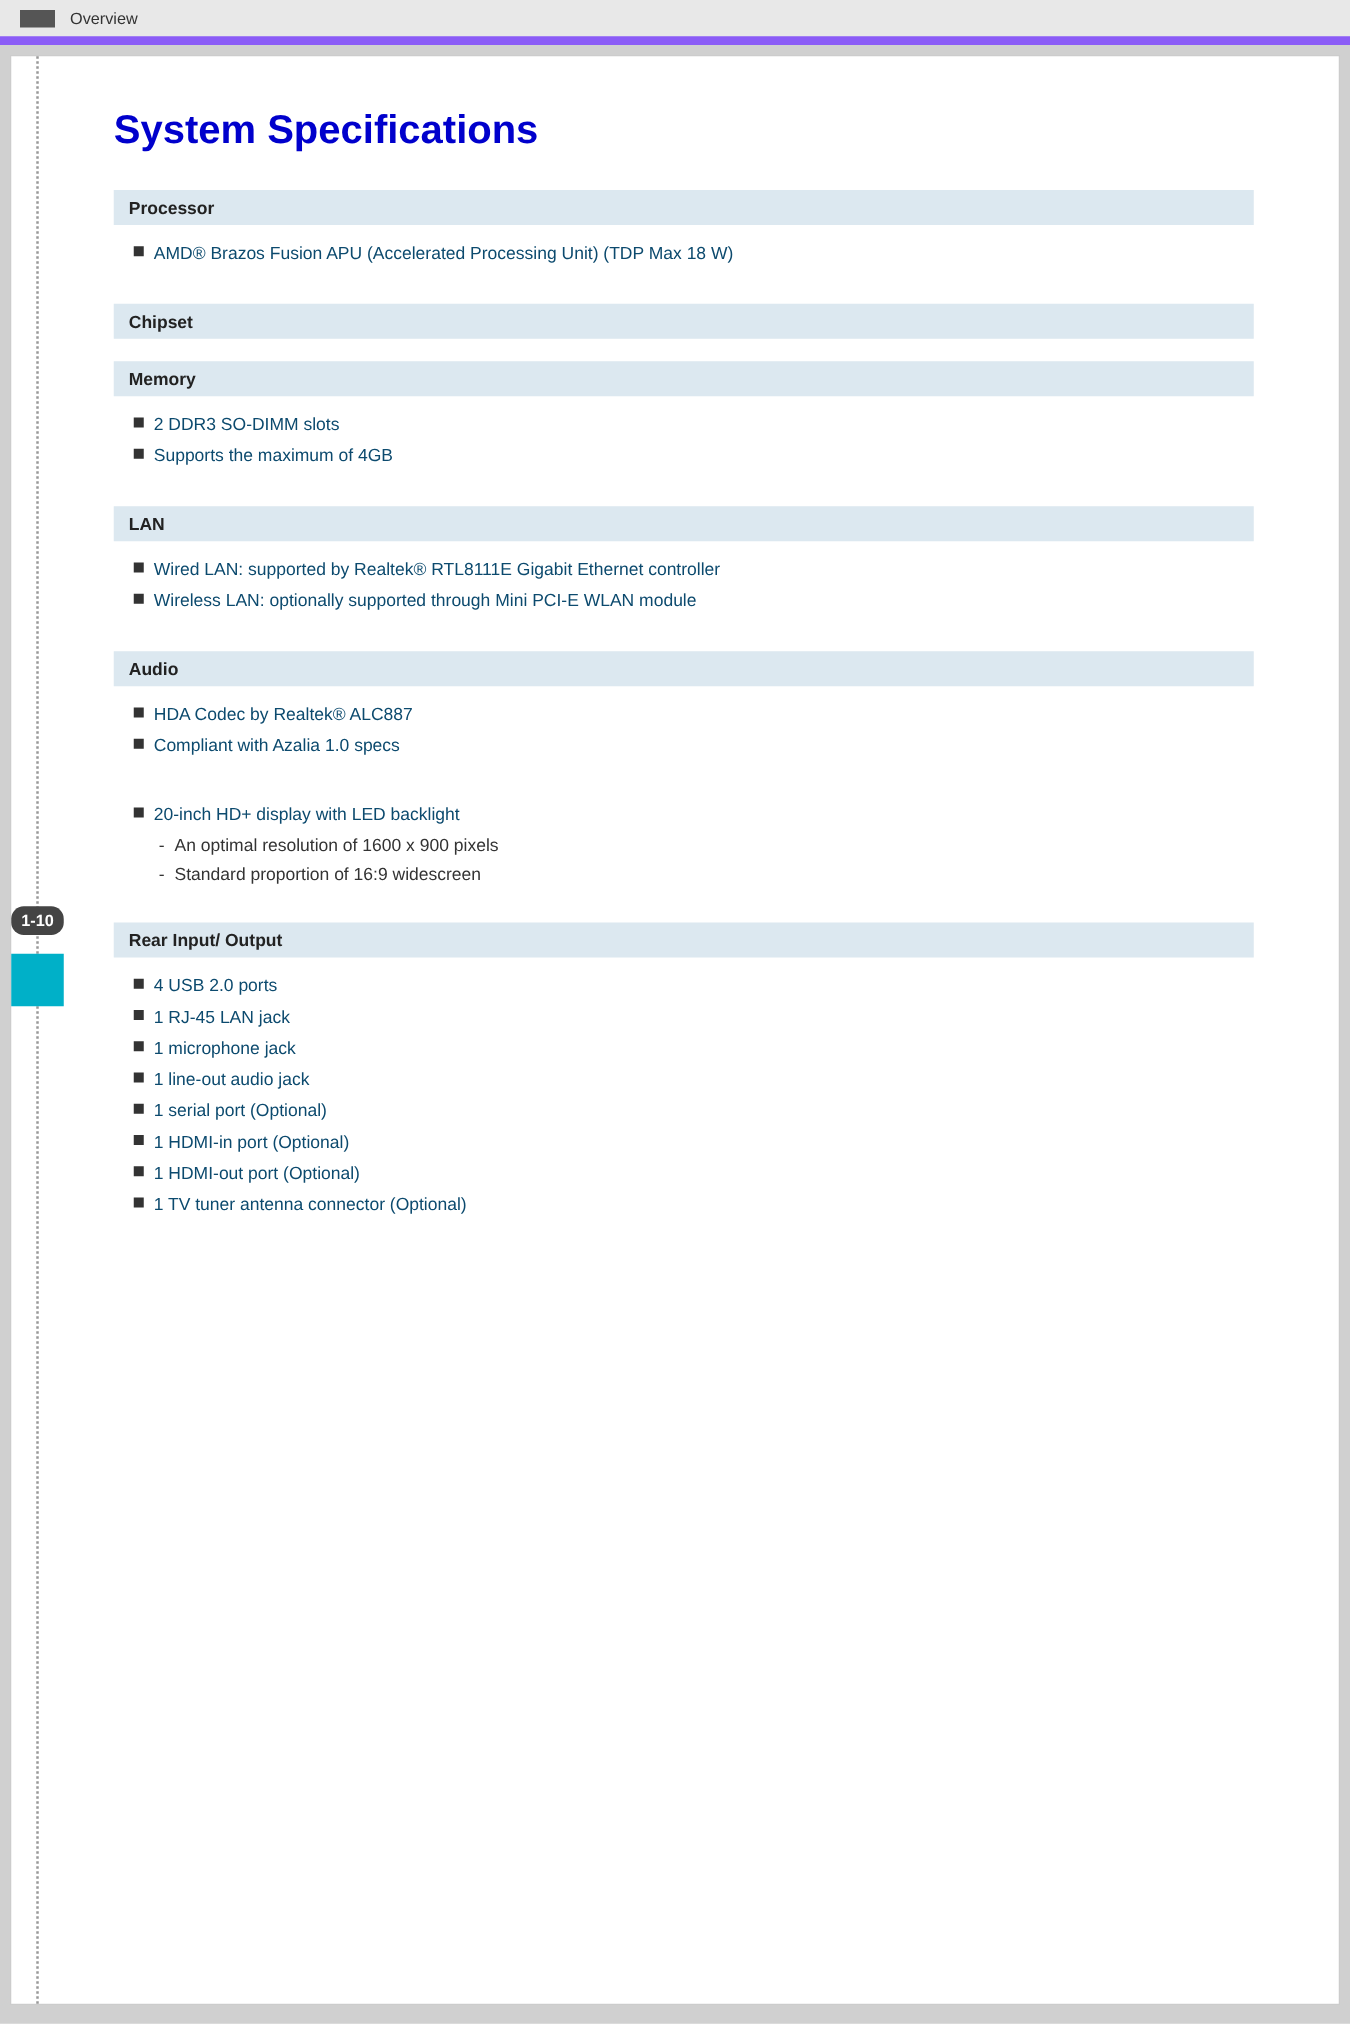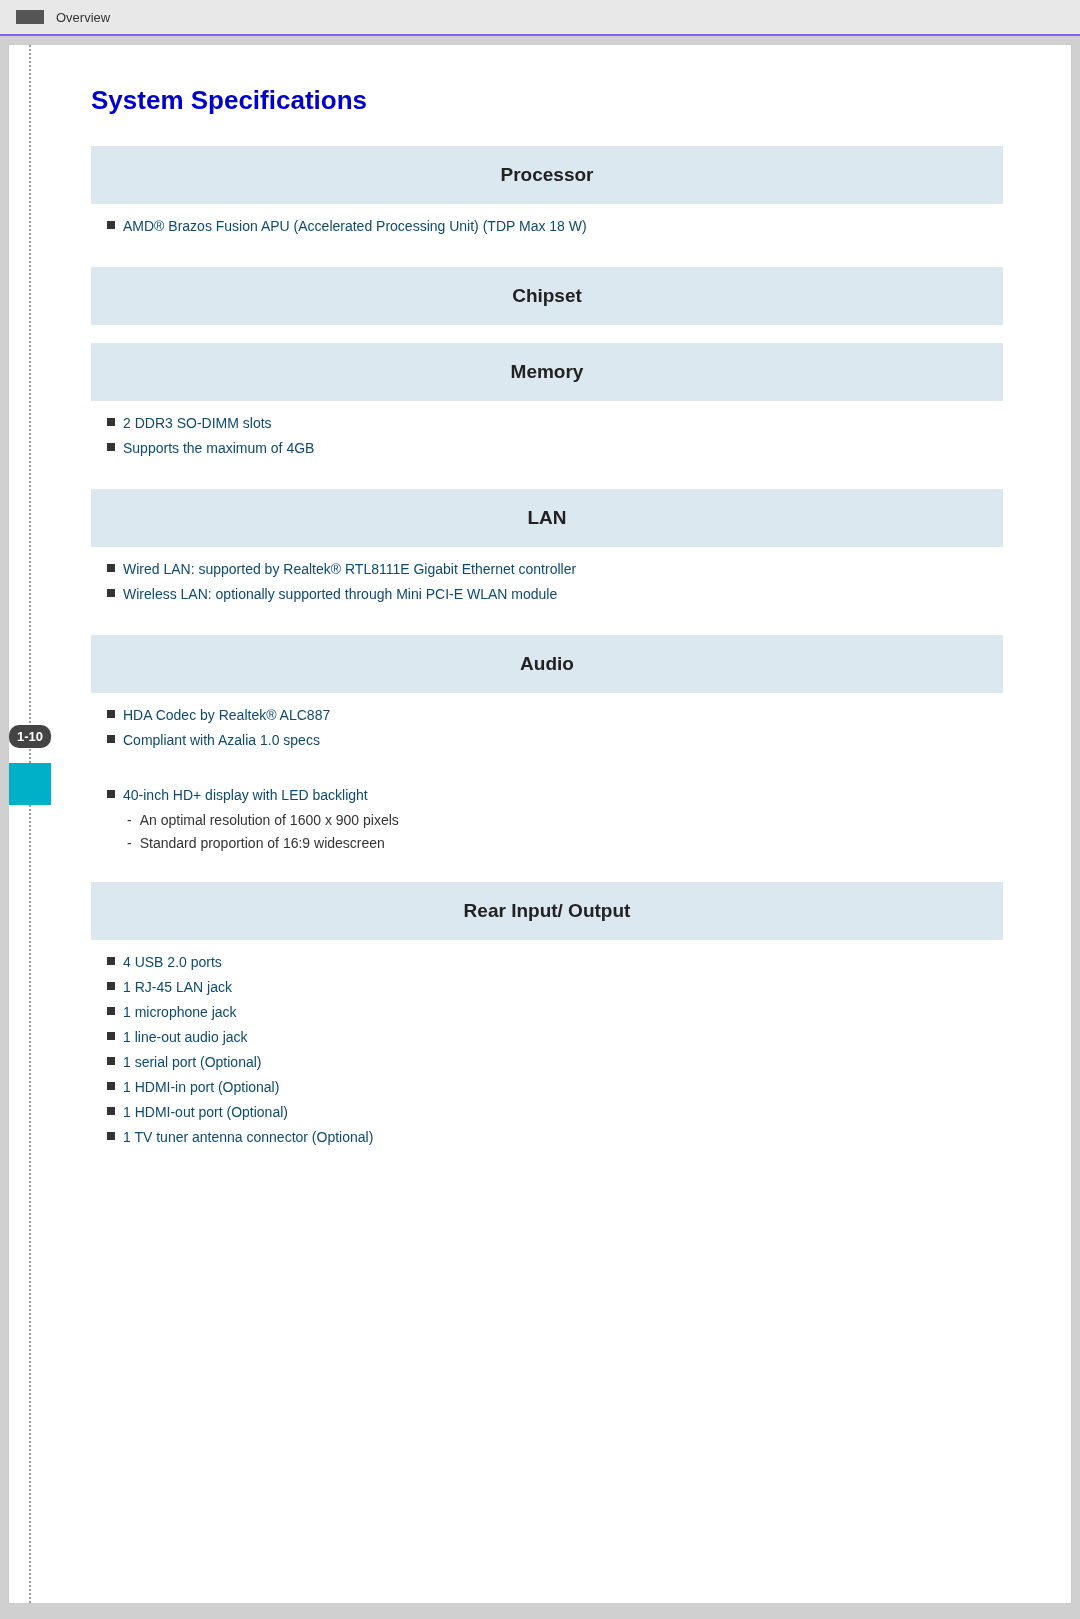--- a/index.html
+++ b/index.html
@@ -16,21 +16,21 @@
       min-height: 1619px;
       position: relative;
     }
 
     .top-bar {
       background: #e8e8e8;
       height: 36px;
       display: flex;
       align-items: center;
       padding-left: 16px;
-      border-bottom: 2px solid #8b5cf6;
+      border-bottom: 7px solid #8b5cf6;
     }
 
     .top-bar-icon {
       width: 28px;
       height: 14px;
       background: #555;
       margin-right: 12px;
       display: inline-block;
     }
 
@@ -85,38 +85,37 @@
       height: 42px;
       background: #00b0c8;
     }
 
     .main-content {
       flex: 1;
       padding: 40px 60px 40px 40px;
     }
 
     .page-title {
-      font-size: 26px;
+      font-size: 32px;
       font-weight: bold;
       color: #0000cc;
       margin-bottom: 30px;
     }
 
     .section {
       margin-bottom: 18px;
     }
 
     .section-header {
       background: #dce8f0;
-      padding: 18px 12px;
-      font-size: 19px;
+      padding: 6px 12px;
+      font-size: 14px;
       font-weight: bold;
       color: #222;
       margin-bottom: 8px;
-      text-align: center;
     }
 
     .section-body {
       padding: 4px 16px 8px 16px;
     }
 
     .bullet-item {
       display: flex;
       align-items: flex-start;
       margin-bottom: 4px;
@@ -223,21 +222,21 @@
             <div class="bullet-item">
               <span class="bullet-square"></span>
               <span>Compliant with Azalia 1.0 specs</span>
             </div>
           </div>
         </div>
         <div class="section">
           <div class="section-body">
             <div class="bullet-item">
               <span class="bullet-square"></span>
-              <span>40-inch HD+ display with LED backlight</span>
+              <span>20-inch HD+ display with LED backlight</span>
             </div>
             <div class="sub-item">
               <span class="sub-dash">-</span>
               <span>An optimal resolution of 1600 x 900 pixels</span>
             </div>
             <div class="sub-item">
               <span class="sub-dash">-</span>
               <span>Standard proportion of 16:9 widescreen</span>
             </div>
           </div>

